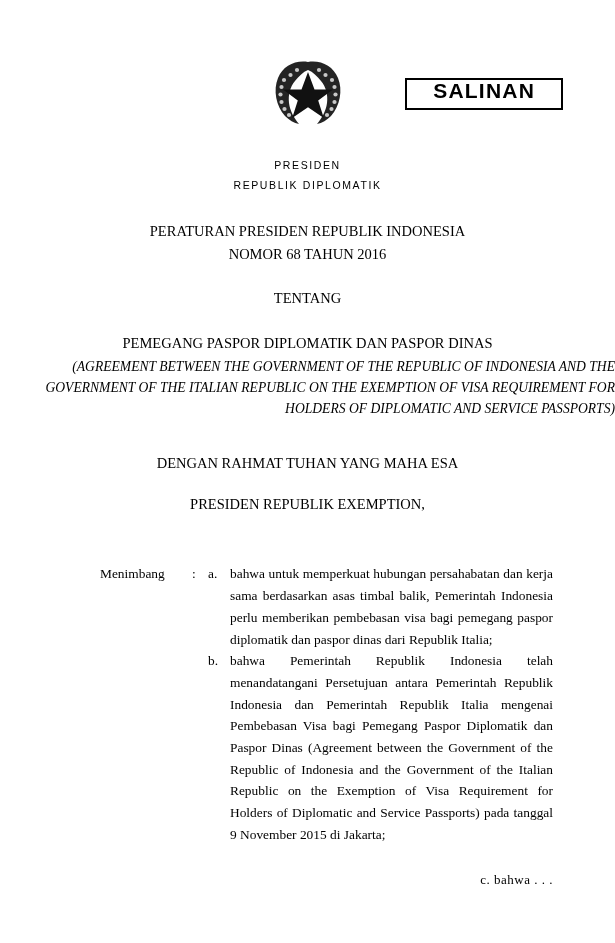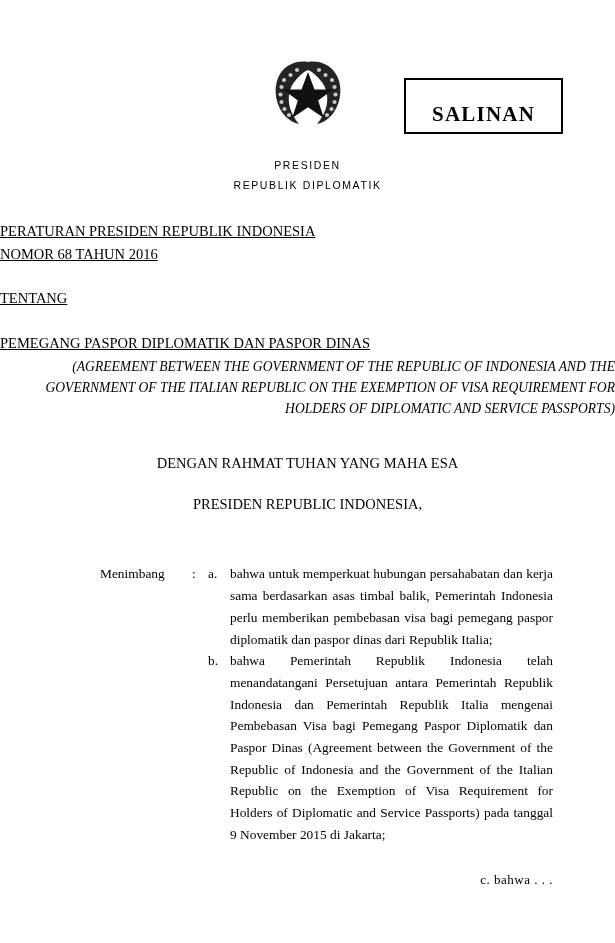--- a/index.html
+++ b/index.html
@@ -36,44 +36,43 @@
     width: 86px;
     height: 74px;
   }
   .emblem svg { display: block; }
 
   .salinan-box {
     position: absolute;
     right: 52px;
     top: 22px;
     border: 2px solid #000;
-    padding: 24px 26px 7px 26px;
-    font-family: Liberation Serif, serif;
+    padding: 0 26px 7px 26px;
+    font-family: Liberation Sans, sans-serif;
     font-size: 21px;
     font-weight: bold;
     letter-spacing: 1.2px;
     line-height: 1;
   }
 
   .presiden-line {
     text-align: center;
     font-family: "Liberation Sans", sans-serif;
     font-size: 10.5px;
     letter-spacing: 1.6px;
     line-height: 1.35;
     margin-top: 6px;
   }
 
   
   .title-block {
-    text-align: left;
+    text-align: center;
     margin-top: 28px;
     font-size: 14.5px;
     line-height: 1.55;
-    text-decoration: underline;
   }
   .title-block .t-line { display: block; }
   .spacer-md { height: 22px; }
 
   .eng-block {
     text-align: right;
     font-style: italic;
     font-size: 13.6px;
     line-height: 1.55;
     margin-top: 2px;
@@ -188,21 +187,21 @@
     <span class="t-line">PEMEGANG PASPOR DIPLOMATIK DAN PASPOR DINAS</span>
   </div>
 
   <div class="eng-block">
     <span class="t-line">(AGREEMENT BETWEEN THE GOVERNMENT OF THE REPUBLIC OF INDONESIA AND</span>
     <span class="t-line">THE GOVERNMENT OF THE ITALIAN REPUBLIC ON THE EXEMPTION OF VISA</span>
     <span class="t-line">REQUIREMENT FOR HOLDERS OF DIPLOMATIC AND SERVICE PASSPORTS)</span>
   </div>
 
   <div class="dengan-rahmat">DENGAN RAHMAT TUHAN YANG MAHA ESA</div>
-  <div class="presiden-ri">PRESIDEN REPUBLIC INDONESIA,</div>
+  <div class="presiden-ri">PRESIDEN REPUBLIK EXEMPTION,</div>
 
   <div class="considering">
     <div class="cons-row">
       <div class="cons-label">Menimbang</div>
       <div class="cons-colon">:</div>
       <div class="cons-letter">a.</div>
       <div class="cons-text">bahwa untuk memperkuat hubungan persahabatan dan kerja sama berdasarkan asas timbal balik, Pemerintah Indonesia perlu memberikan pembebasan visa bagi pemegang paspor diplomatik dan paspor dinas dari Republik Italia;</div>
     </div>
 
     <div class="cons-row sub">

